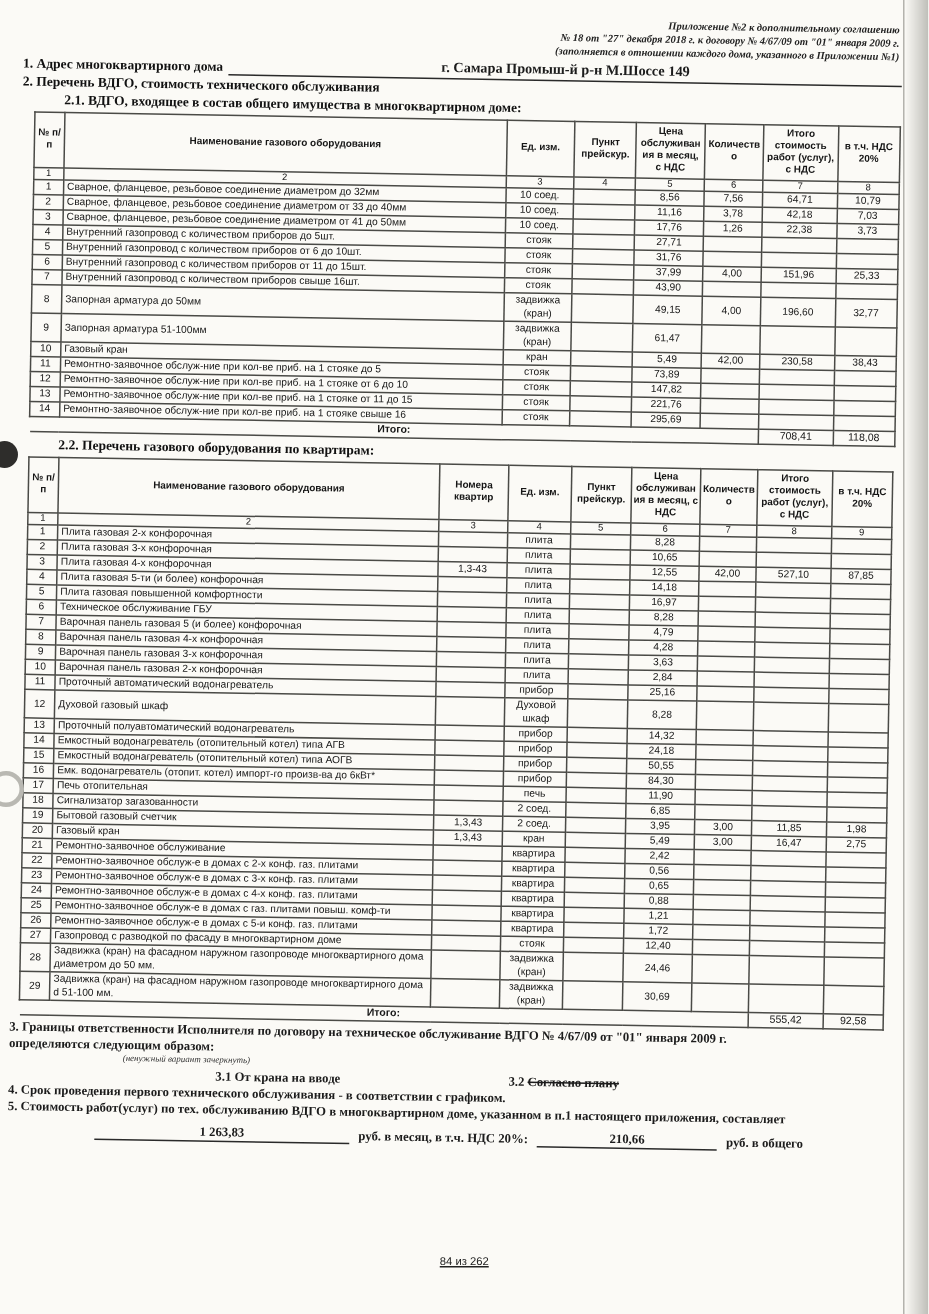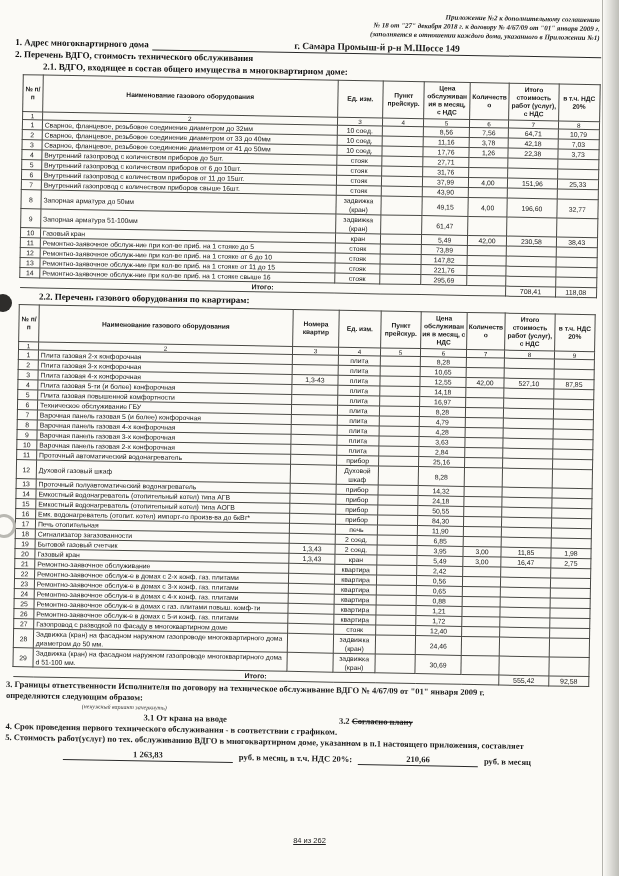--- a/index.html
+++ b/index.html
@@ -643,21 +643,21 @@
     <span class="struck">Согласно плану</span>
   </div>
 
   <div class="body-text">4. Срок проведения первого технического обслуживания - в соответствии с графиком.</div>
   <div class="body-text">5. Стоимость работ(услуг) по тех. обслуживанию ВДГО в многоквартирном доме, указанном в п.1 настоящего приложения, составляет</div>
 
   <div class="amount-row">
     <span class="uline u1">1 263,83</span>
     <span class="mid">руб. в месяц, в т.ч. НДС 20%:</span>
     <span class="uline u2">210,66</span>
-    <span class="tail">руб. в месяц</span>
+    <span class="tail">руб. в общего</span>
   </div>
 
 </div>
 
 <div class="punch-dark"></div>
 <div class="punch-light"></div>
 <div class="edge-right"></div>
 
 <div class="footer">84 из 262</div>
 

